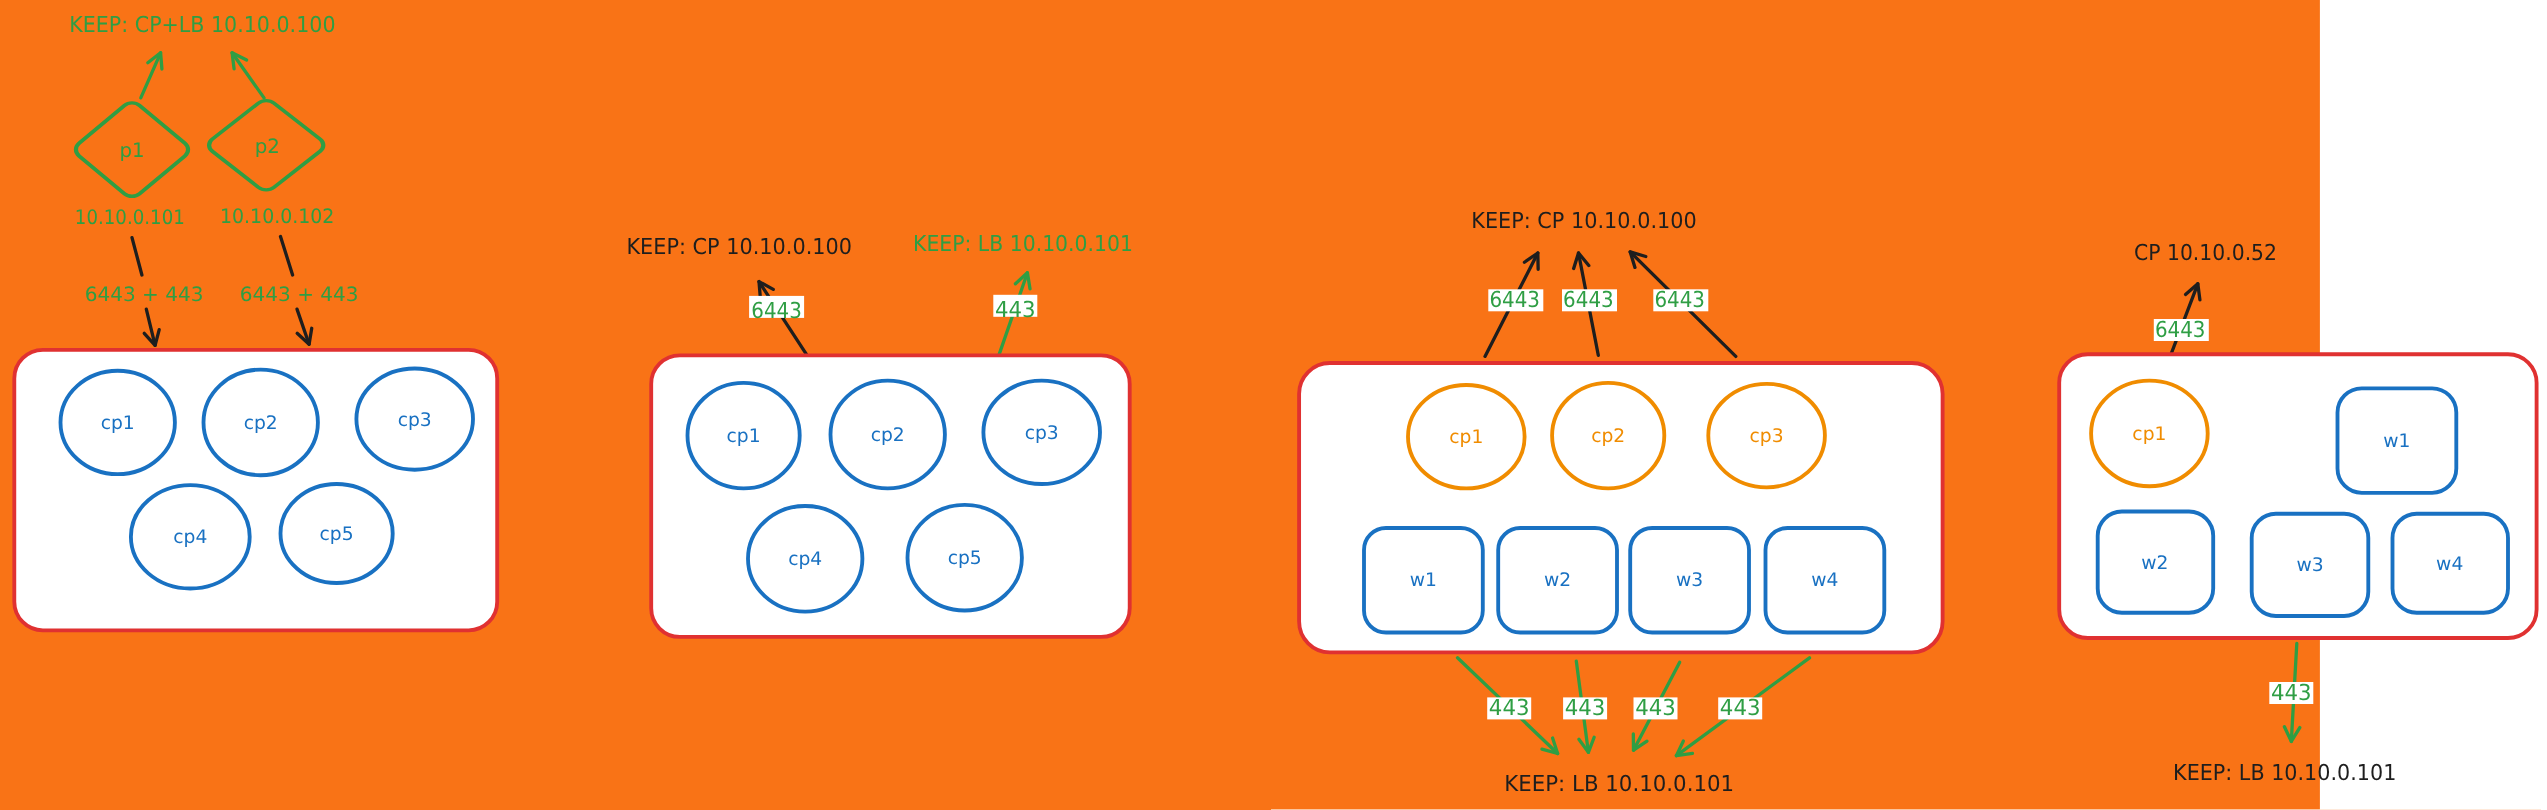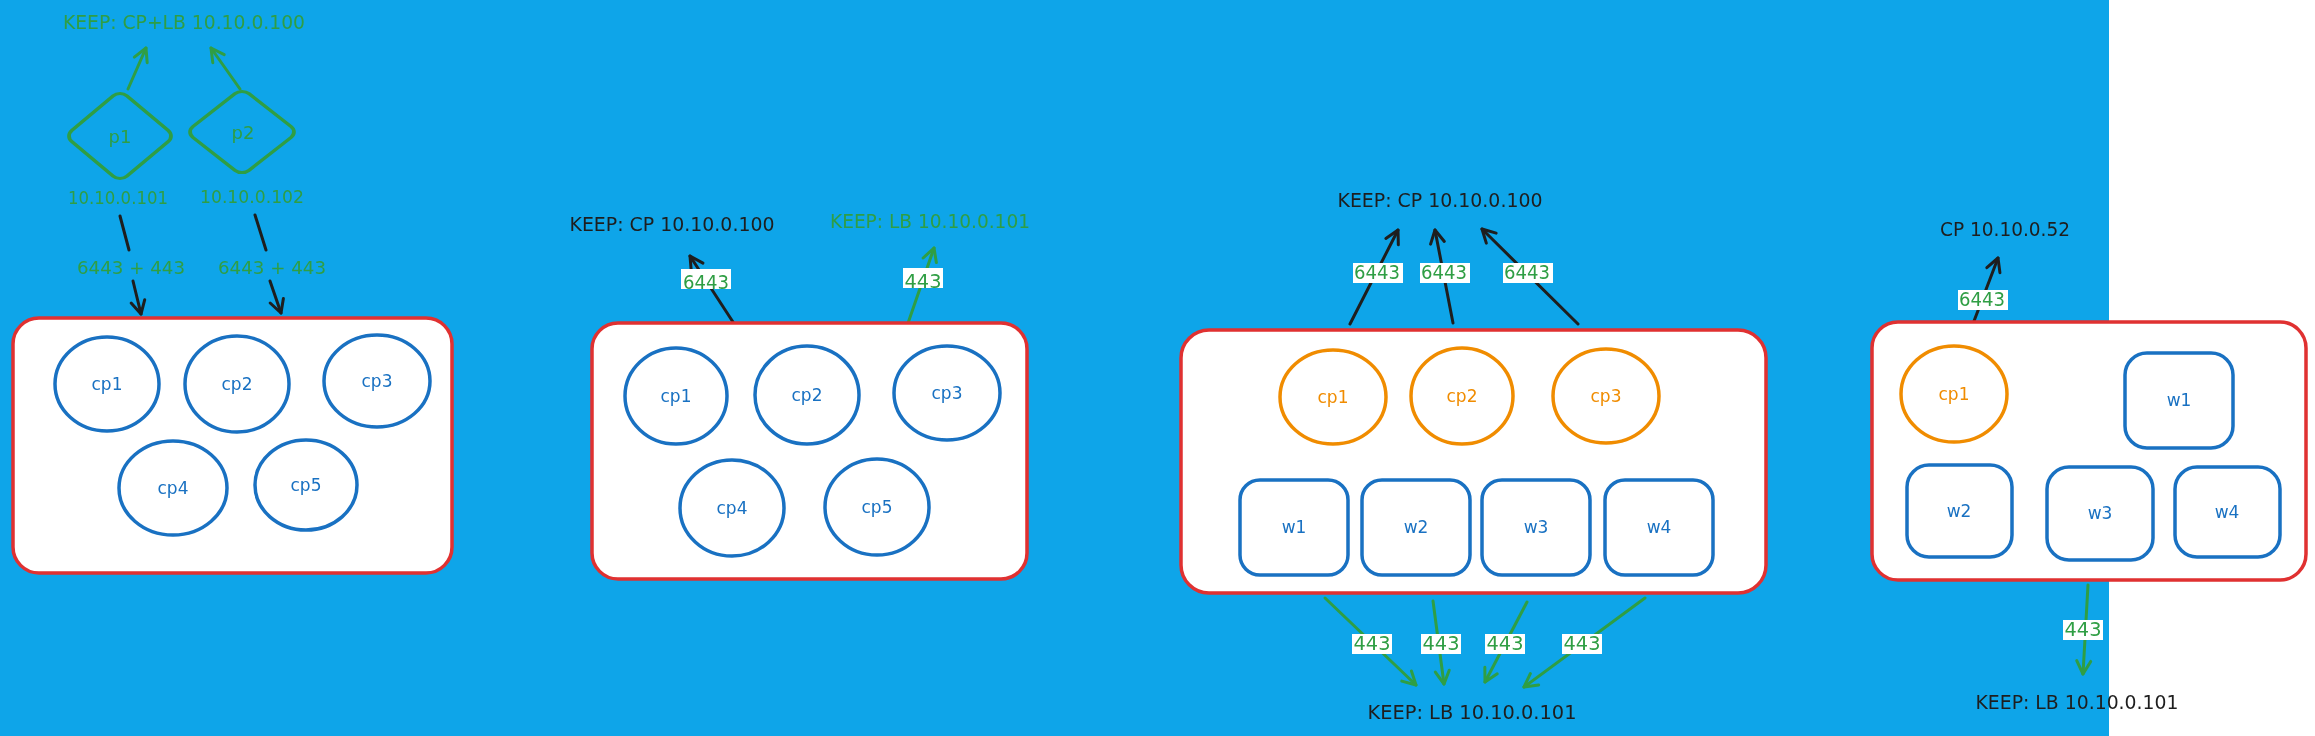--- a/index.html
+++ b/index.html
@@ -1,16 +1,16 @@
 <!DOCTYPE html>
 <html><head>
 <meta charset="utf-8">
 <style>
   html,body{margin:0;padding:0;background:#ffffff;}
-  .canvas-wrap{width:2109px;height:736px;background:#0ea5e9;position:relative;}
+  .canvas-wrap{width:2109px;height:736px;background:#f97316;position:relative;}
   svg{display:block;}
   svg text{
     font-family:"DejaVu Sans","Liberation Sans",sans-serif;
     text-anchor:middle;
   }
   .t-green{fill:#2f9e44;}
   .t-ink{fill:#1e1e1e;}
   .t-blue{fill:#1971c2;}
   .t-orange{fill:#f08c00;}
   .f20{font-size:20px;}

